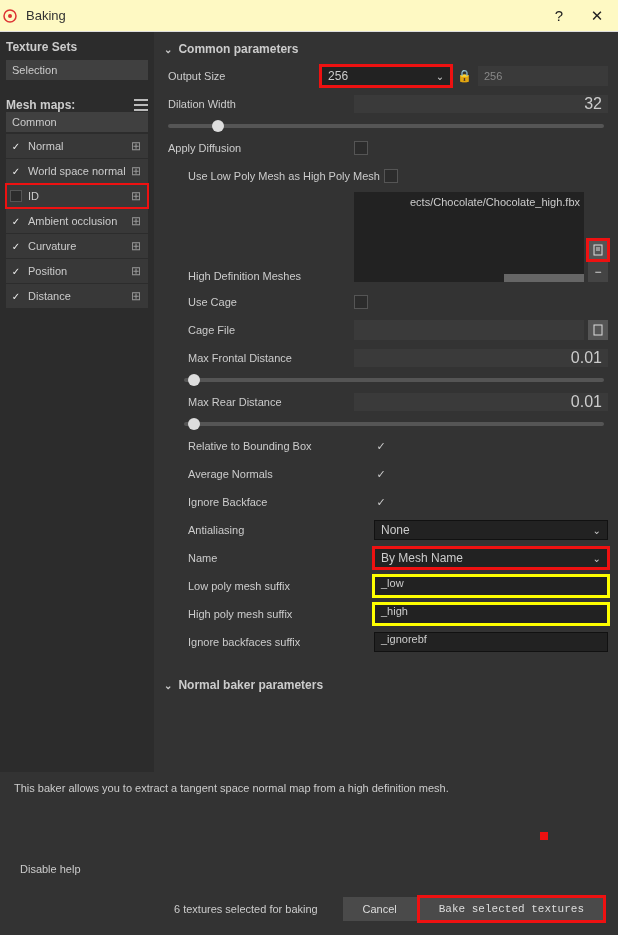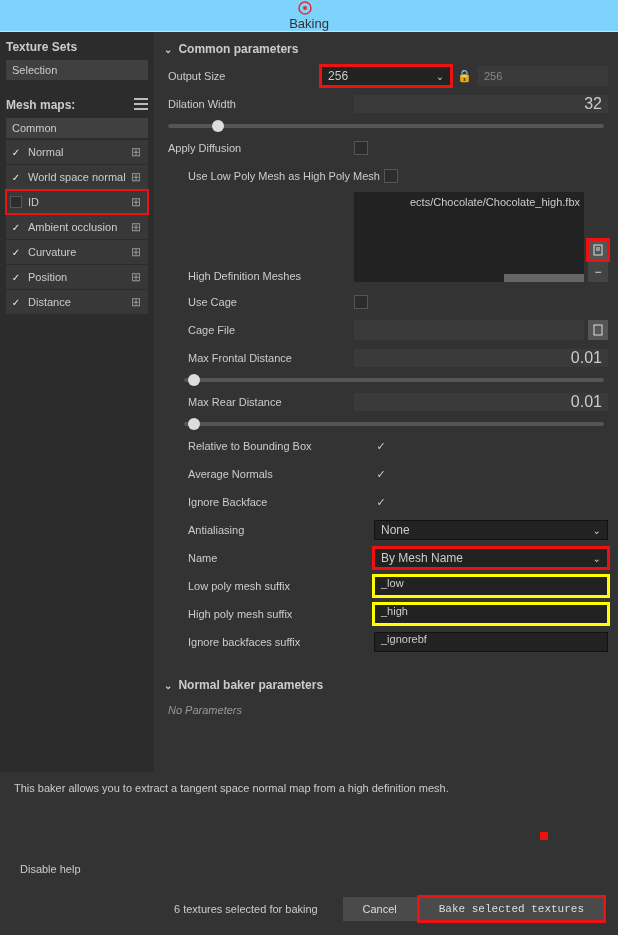--- a/index.html
+++ b/index.html
@@ -1,25 +1,25 @@
 <!DOCTYPE html>
 <html><head>
 <meta charset="utf-8">
 <style>
   * { box-sizing: border-box; margin: 0; padding: 0; font-family: "Segoe UI", Arial, sans-serif; }
   body { background: #fff; width: 618px; height: 935px; overflow: hidden; font-size: 12px; color: #ccc; }
-  .titlebar { height: 32px; background: #7dd3fc; display: flex; align-items: center; padding: 0 2px; color: #333; border-bottom: 1px solid #ddd; flex-direction: column; }
+  .titlebar { height: 32px; background: #fef9c3; display: flex; align-items: center; padding: 0 2px; color: #333; border-bottom: 1px solid #ddd; }
   .titlebar .logo { width: 16px; height: 16px; margin-right: 8px; display:flex; align-items:center; justify-content:center; }
   .titlebar .title { flex: 1; font-size: 13px; }
   .titlebar .help, .titlebar .close { width: 38px; text-align: center; font-size: 15px; color: #222; cursor: pointer;}
   .main { background: #ef4444; height: 740px; display: flex; }
   .sidebar { width: 154px; background: #2c2c2c; padding: 8px 6px; }
   .sidebar-title { font-weight: bold; font-size: 12px; margin-bottom: 6px; }
   .sidebar-selection { background: #404040; padding: 4px 6px; margin-bottom: 18px; font-size: 11px;}
-  .meshmaps-row { display:flex; align-items:flex-start; justify-content:space-between; margin-bottom:6px;}
+  .meshmaps-row { display:flex; align-items:center; justify-content:space-between; }
   .meshmaps-title { font-weight: bold; font-size: 12px; }
   .hamburger { width:14px; height:12px; display:flex; flex-direction:column; justify-content:space-between; cursor:pointer;}
   .hamburger span { height:2px; background:#bbb; display:block;}
   .map-group { background:#404040; padding:4px 6px; margin-bottom:2px; font-size:11px;}
   .map-item { display:flex; align-items:center; background:#383838; padding:3px 4px; margin-bottom:1px; position:relative; height:24px;}
   .map-item.highlight { outline:2px solid #e11; outline-offset:-1px; }
   .check { width:12px; height:12px; margin-right:6px; display:inline-flex; align-items:center; justify-content:center; color:#eee; font-size:10px;}
   .checkoff { width:12px; height:12px; margin-right:6px; border:1px solid #555; background:#2c2c2c;}
   .map-label { flex:1; font-size:11px; white-space:nowrap; overflow:hidden; text-overflow:ellipsis;}
   .map-cog { width:16px; text-align:center; color:#999; cursor:pointer;}
@@ -254,21 +254,20 @@
     </div>
     <div class="row" style="padding-left:20px">
       <div class="label" style="width:190px">Ignore backfaces suffix</div>
       <div class="text-field">_ignorebf</div>
     </div>
 
     <div class="section-head" style="margin-top:24px">
       <span class="chev">⌄</span>
       <span>Normal baker parameters</span>
     </div>
-    <div class="no-params">No Parameters</div>
   </div>
 </div>
 
 <div class="footer">
   <div class="desc">This baker allows you to extract a tangent space normal map from a high definition mesh.</div>
   <div class="red-sq"></div>
   <div class="disable">Disable help</div>
   <div class="bottom">
     <span class="status">6 textures selected for baking</span>
     <button class="btn">Cancel</button>

